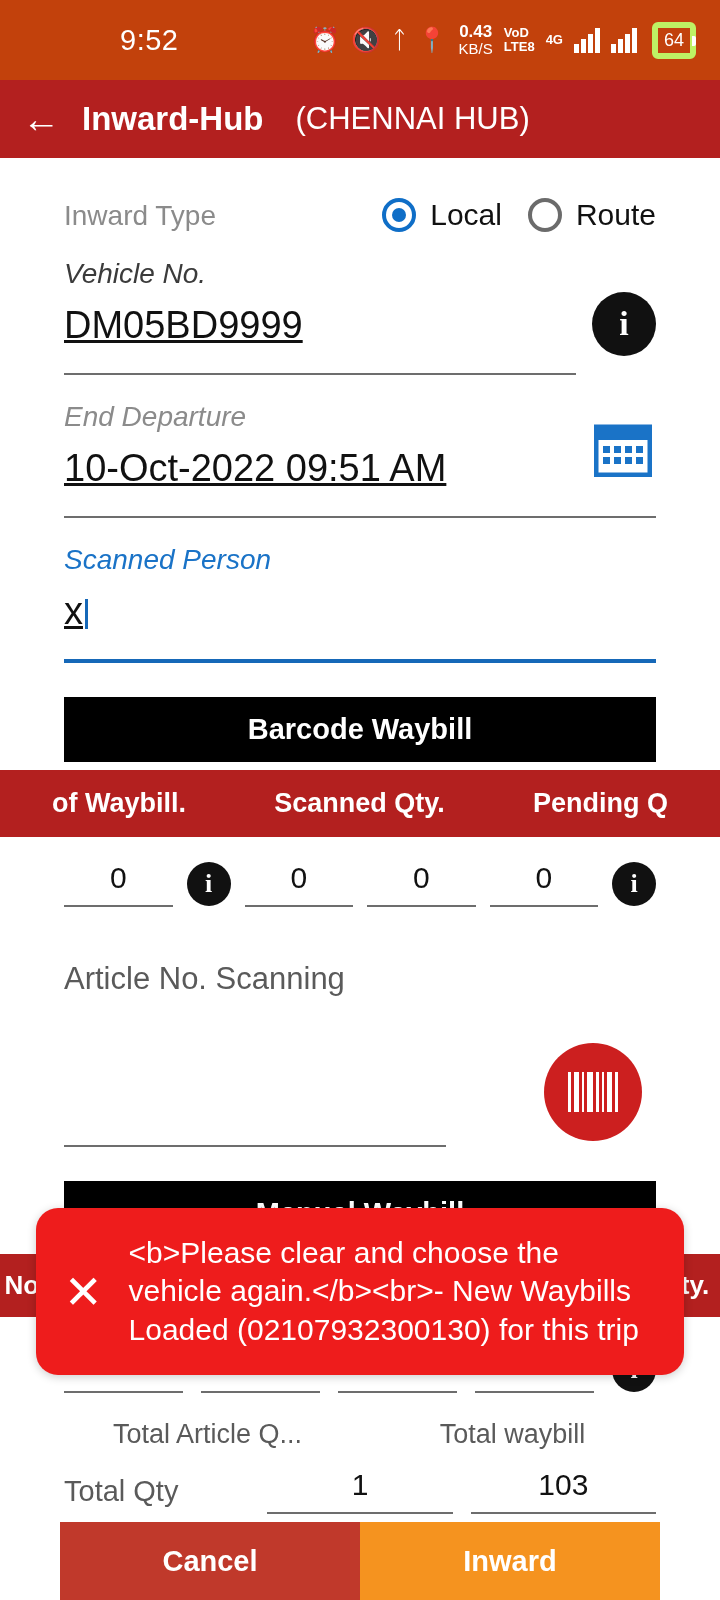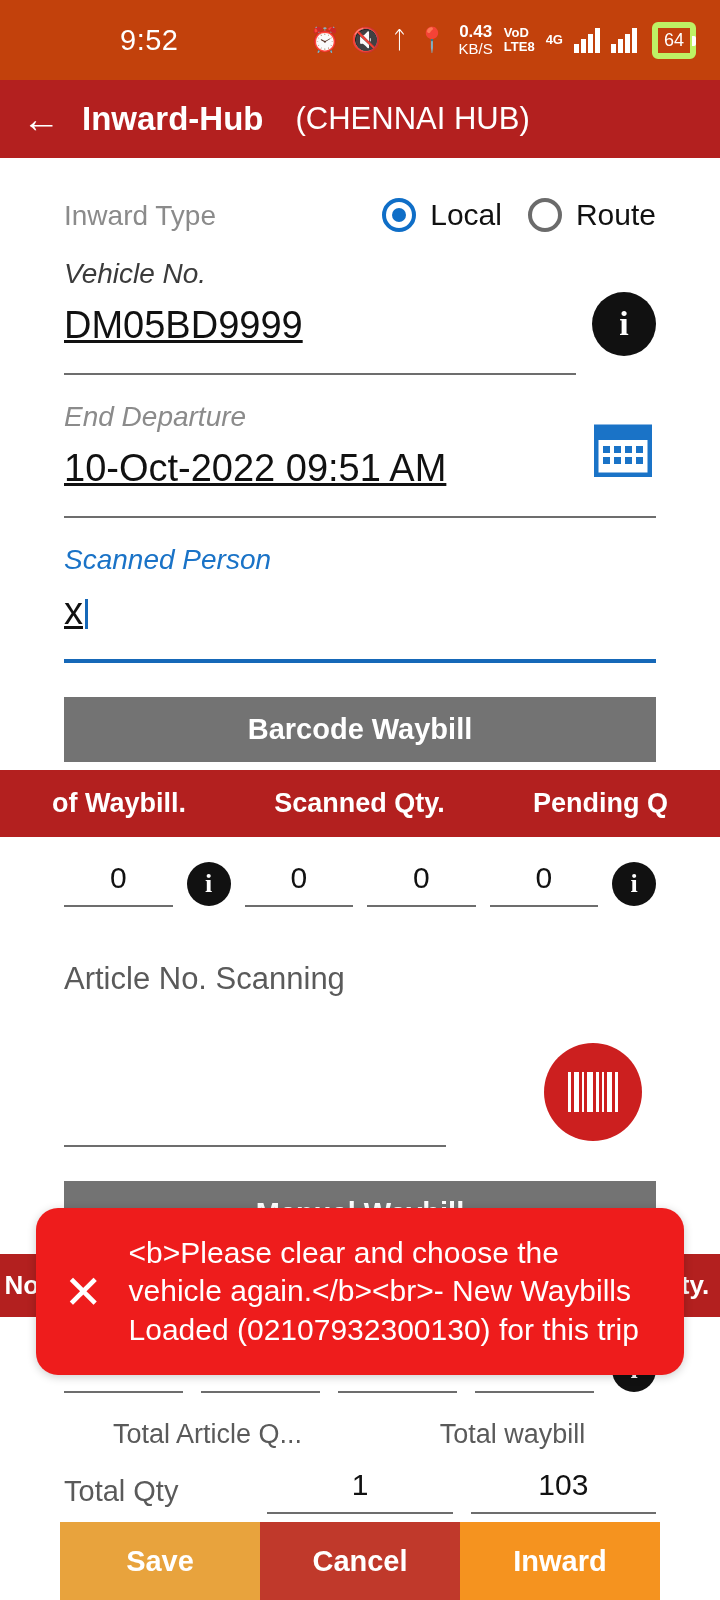--- a/index.html
+++ b/index.html
@@ -88,21 +88,21 @@
     font-size: 34px; font-weight: 700; font-family: "Liberation Serif", serif;
   }
   .info-right { position: absolute; right: 0; top: 34px; }
 
   .cal-icon {
     position: absolute; right: 4px; top: 20px; width: 58px; height: 56px;
   }
 
   
   .secbar {
-    margin-top: 34px; background: #737373; color: #fff;
+    margin-top: 34px; background: #000000; color: #fff;
     text-align: center; font-size: 29px; font-weight: 700;
     padding: 16px 0;
   }
   .thead {
     background: #b3201f; color: #fff; display: flex; font-size: 27px;
     font-weight: 700; padding: 18px 0; margin-top: 8px;
     width: 720px; margin-left: -64px; padding-left: 52px; padding-right: 52px;
     justify-content: space-between;
   }
   .thead span { white-space: nowrap; }
@@ -315,18 +315,17 @@
       <div class="tcell">103</div>
     </div>
   </div>
 
   <div class="toast">
     <div class="x">✕</div>
     <div class="msg">&lt;b&gt;Please clear and choose the vehicle again.&lt;/b&gt;&lt;br&gt;- New Waybills Loaded (02107932300130) for this trip</div>
   </div>
 
   <div class="btnbar">
-    <button class="b-save">Save</button>
     <button class="b-cancel">Cancel</button>
     <button class="b-inward">Inward</button>
   </div>
 
 </div>
 
 </body></html>

